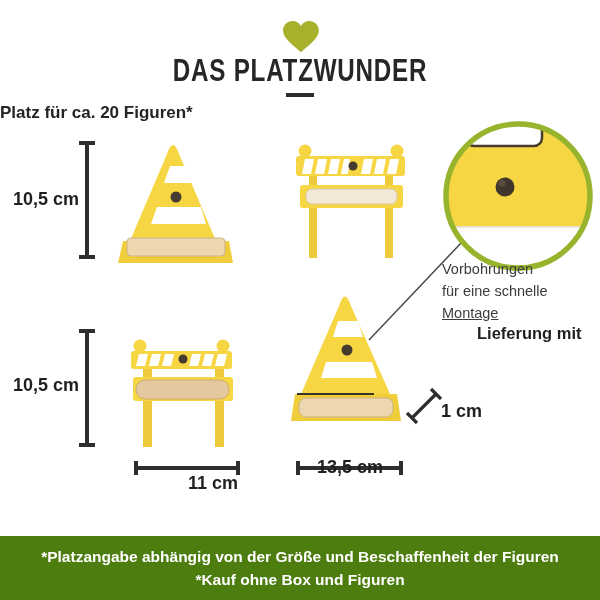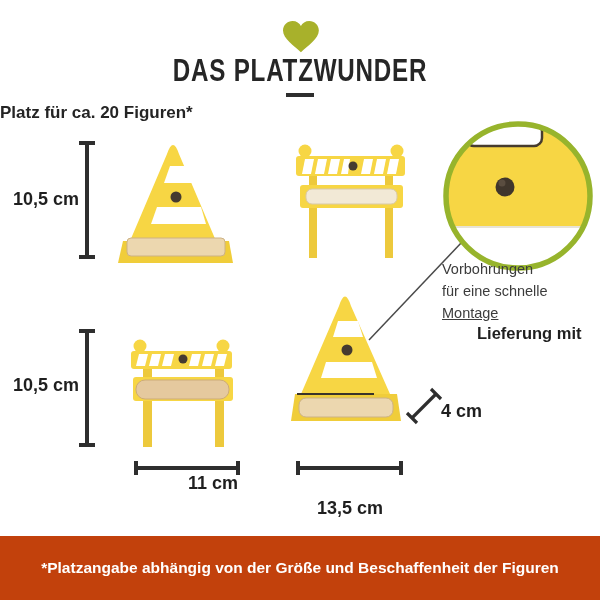--- a/index.html
+++ b/index.html
@@ -19,33 +19,33 @@
   .subtitle{
     position:absolute;top:103px;left:0;width:600px;text-align:left;
     font-size:17px;font-weight:bold;color:#242424;
   }
   .m-label{
     position:absolute;font-weight:bold;font-size:18px;color:#1f1f1f;white-space:nowrap;
   }
   .lbl-cone-h{left:10px;top:189px;width:72px;text-align:center;}
   .lbl-barrier-h{left:10px;top:375px;width:72px;text-align:center;}
   .lbl-barrier-w{left:136px;top:473px;width:102px;text-align:right;}
-  .lbl-cone-w{left:298px;top:498px;width:104px;text-align:center;}
+  .lbl-cone-w{left:298px;top:457px;width:104px;text-align:center;}
   .lbl-depth{left:441px;top:401px;}
 
   .note{position:absolute;left:442px;font-size:14.5px;color:#3c3c3c;white-space:nowrap;}
   .note-1{top:261px;}
   .note-2{top:283px;}
   .note-3{top:305px;text-decoration:underline;}
   .note-bold{position:absolute;left:442px;font-size:16.5px;font-weight:bold;color:#1f1f1f;white-space:nowrap;margin-left:35px;}
   .note-b1{top:324px;}
   .note-b2{top:347px;}
 
   .footer{
-    position:absolute;left:0;top:536px;width:600px;height:64px;background:#c2410c;
+    position:absolute;left:0;top:536px;width:600px;height:64px;background:#4d7c0f;
     display:flex;flex-direction:column;align-items:flex-start;justify-content:center;gap:5px;
   }
   .footer div{
     color:#ffffff;font-weight:bold;font-size:15.5px;text-align:center;width:600px;white-space:nowrap;
   }
 </style>
 </head>
 <body>
 
 <div class="stage">
@@ -163,24 +163,25 @@
   </svg>
 
   <div class="title">DAS PLATZWUNDER</div>
   <div class="divider"></div>
   <div class="subtitle">Platz für ca. 20 Figuren*</div>
 
   <div class="m-label lbl-cone-h">10,5 cm</div>
   <div class="m-label lbl-barrier-h">10,5 cm</div>
   <div class="m-label lbl-barrier-w">11 cm</div>
   <div class="m-label lbl-cone-w">13,5 cm</div>
-  <div class="m-label lbl-depth">4 cm</div>
+  <div class="m-label lbl-depth">1 cm</div>
 
   <div class="note note-1">Vorbohrungen</div>
   <div class="note note-2">für eine schnelle</div>
   <div class="note note-3">Montage</div>
   <div class="note-bold note-b1">Lieferung mit</div>
 
   <div class="footer">
     <div>*Platzangabe abhängig von der Größe und Beschaffenheit der Figuren</div>
+    <div>*Kauf ohne Box und Figuren</div>
   </div>
 
 </div>
 
 </body></html>

